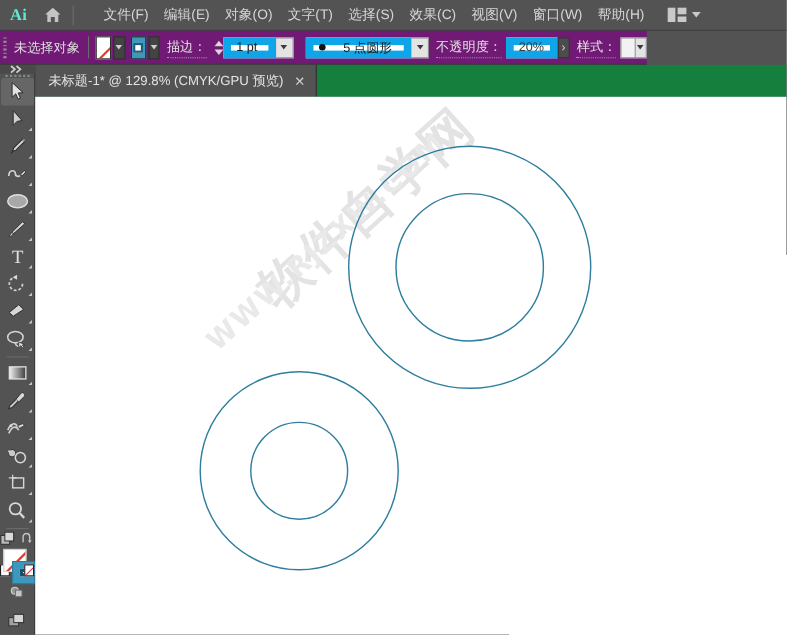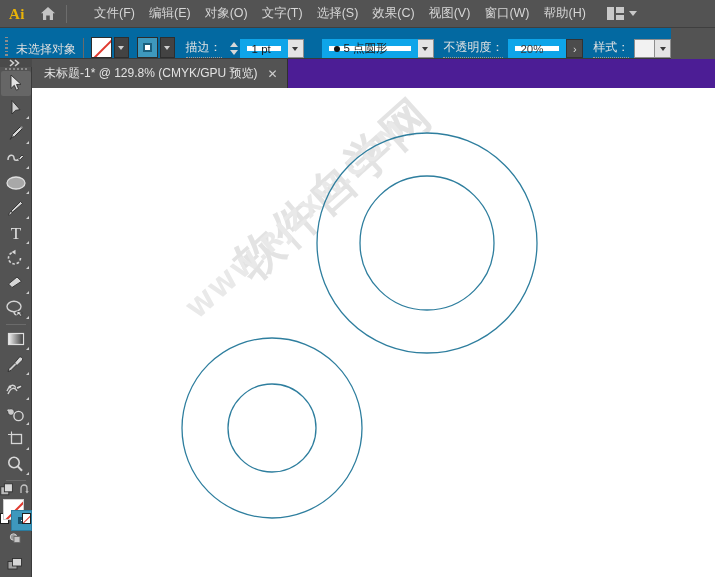--- a/index.html
+++ b/index.html
@@ -15,21 +15,21 @@
 
   
   .menubar {
     position: absolute; left: 0; top: 0; width: 715px; height: 28px;
     background: #535353;
     display: flex; align-items: center;
     border-bottom: 1px solid #3f3f3f;
   }
   .ai-logo {
     width: 34px; text-align: center;
-    color: #eab308; font-size: 15px; font-weight: bold;
+    color: #5eead4; font-size: 15px; font-weight: bold;
     letter-spacing: .5px; line-height: 28px;
     font-family: "Liberation Serif", serif;
   }
   .home-btn { width: 28px; height: 28px; display: flex; align-items: center; justify-content: center; }
   .menu-sep { width: 1px; height: 18px; background: #6d6d6d; margin: 0 4px; }
   .menu-items { display: flex; align-items: center; margin-left: 16px; }
   .menu-item {
     color: #d6d6d6; font-size: 12.5px; padding: 4px 7px;
     white-space: nowrap; cursor: default;
   }
@@ -40,23 +40,23 @@
   .arrange-ico i.r1 { left: 9px; top: 0; width: 8px; height: 5.5px; }
   .arrange-ico i.r2 { left: 9px; top: 7.5px; width: 8px; height: 5.5px; }
 
   .chev { width: 0; height: 0; border-left: 4px solid transparent;
           border-right: 4px solid transparent; border-top: 5px solid #c9c9c9; }
   .chev-sm { width: 0; height: 0; border-left: 3.5px solid transparent;
           border-right: 3.5px solid transparent; border-top: 4.5px solid #3a3a3a; }
 
   
   .optbar {
-    position: absolute; left: 0; top: 28px; width: 671px; height: 31px;
-    background: #0369a1; border-bottom: 1px solid #3a3a3a;
-    display: flex; align-items: flex-end; font-size: 11.5px; color: #dcdcdc;
+    position: absolute; left: 0; top: 28px; width: 588px; height: 31px;
+    background: #701a75; border-bottom: 1px solid #3a3a3a;
+    display: flex; align-items: center; font-size: 11.5px; color: #dcdcdc;
   }
   .grip { width: 9px; height: 24px; margin-left: 2px; display: flex; flex-direction: column;
           justify-content: center; align-items: center; gap: 2px; }
   .grip span { display: block; width: 3px; height: 1.5px; background: #8d8d8d; }
   .sel-label { font-size: 12px; color: #dedede; margin-left: 5px; white-space: nowrap; }
 
   .opt-sep { width: 1px; height: 20px; background: #6a6a6a; margin: 0 7px; }
 
   .swatch-box {
     width: 21px; height: 21px; background: #fff; border: 1px solid #2c2c2c;
@@ -95,33 +95,33 @@
   }
   .field-dd {
     height: 19px; width: 16px; background: #e4e4e4; border: 1px solid #8e8e8e;
     border-left: none; display: flex; align-items: center; justify-content: center;
   }
   .combo { display: flex; align-items: center; }
 
   .profile-field { width: 82px; justify-content: space-between; gap: 4px; }
   .profile-line { flex: 1; height: 3px; background: #111; border-radius: 1px; }
 
-  .brush-field { width: 96px; gap: 4px; }
+  .brush-field { width: 96px; gap: 16px; }
   .brush-dot { width: 6px; height: 6px; border-radius: 50%; background: #111; flex: none; }
 
   .opacity-field { width: 58px; color: #3a3a3a; }
   .opacity-arrow { height: 19px; width: 17px; background: #4c4c4c; border: 1px solid #323232;
                    display: flex; align-items: center; justify-content: center;
                    color: #d8d8d8; font-size: 11px; }
   .style-swatch { width: 21px; height: 19px; background: #f2f2f2; border: 1px solid #8e8e8e; }
 
   
   .tabstrip {
     position: absolute; left: 32px; top: 59px; width: 683px; height: 29px;
-    background: #4c1d95; display: flex; align-items: flex-end;
+    background: #15803d; display: flex; align-items: flex-end;
   }
   .doctab {
     height: 29px; background: #535353; display: flex; align-items: center;
     padding: 0 9px 0 12px; gap: 10px; border-right: 1px solid #2f2f2f;
   }
   .doctab .t { font-size: 12px; color: #e3e3e3; white-space: nowrap; }
   .tab-close { color: #cfcfcf; font-size: 12px; line-height: 1; font-weight: bold; }
 
   
   .toolbar {

